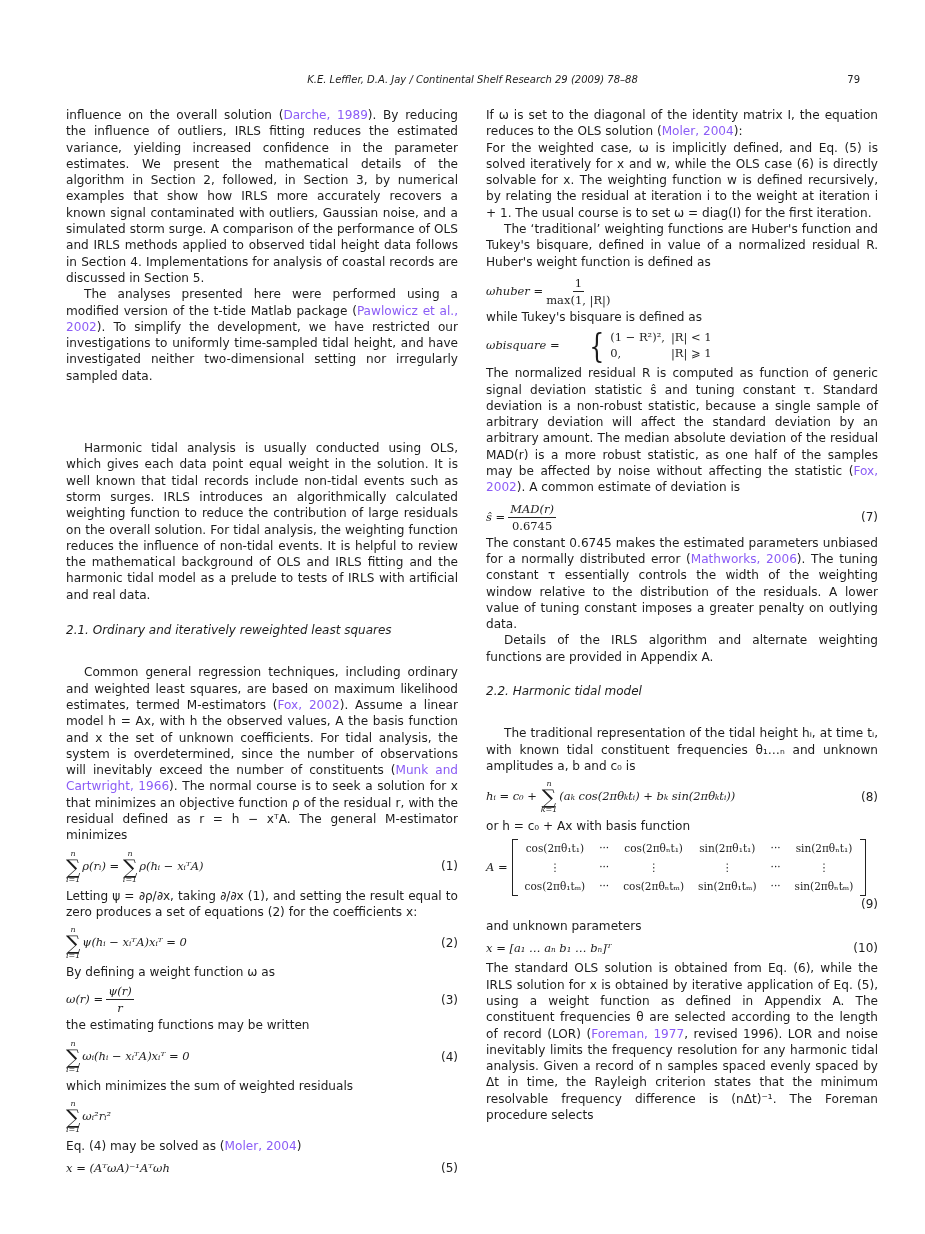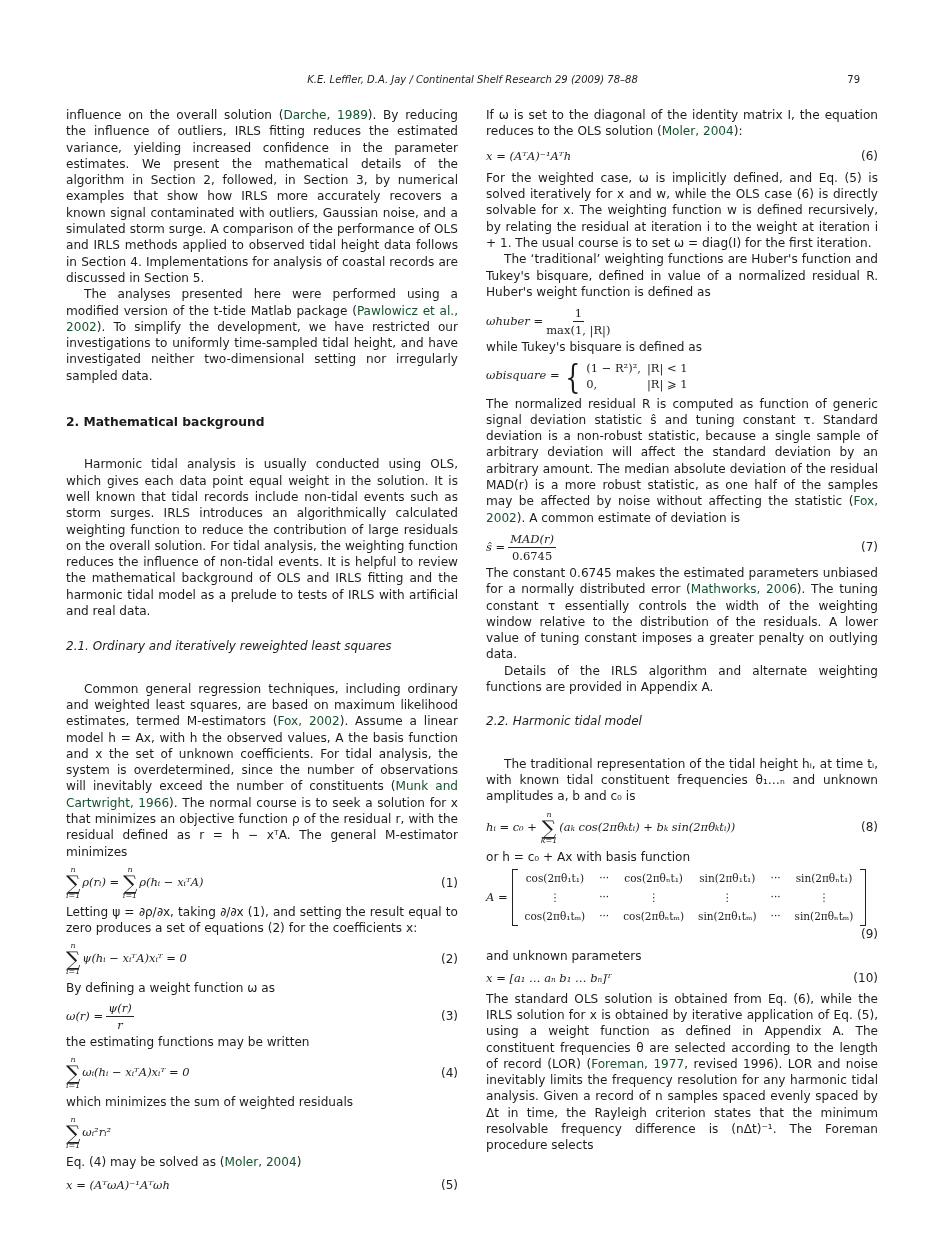--- a/index.html
+++ b/index.html
@@ -7,21 +7,21 @@
          font-family:"DejaVu Sans", sans-serif; color:#1c1c1c; }
   .hdr { position:absolute; top:74px; left:66px; width:810px; height:14px;
          font-size:10px; font-style:italic; }
   .hdr .jt { position:absolute; left:3px; right:0; text-align:center; }
   .hdr .pg { position:absolute; right:16px; font-style:normal; }
   .col { position:absolute; top:107px; width:392px; font-size:12.1px; line-height:16.3px; }
   .col.left { left:66px; }
   .col.right { left:486px; }
   p { margin:0; text-align:justify; }
   p.ind { text-indent:18px; }
-  a, .cite { color:#14532d; text-decoration:none; }
+  a, .cite { color:#8b5cf6; text-decoration:none; }
   i, .it { font-style:italic; }
   h2 { font-size:12.3px; font-weight:bold; margin:0; }
   h3 { font-size:12px; font-weight:normal; font-style:italic; margin:0; }
   .eq { position:relative; display:flex; align-items:center; justify-content:space-between;
         font-family:"DejaVu Serif", serif; font-size:11.5px; }
   .eq .num { font-family:"DejaVu Sans", sans-serif; font-size:12px; }
   .sum { display:inline-flex; flex-direction:column; align-items:center; line-height:1; vertical-align:middle; margin-right:2px; }
   .sum .lim { font-size:8px; font-style:italic; }
   .sum .sg { font-size:20px; line-height:18px; }
   .frac { display:inline-flex; flex-direction:column; align-items:center; vertical-align:middle; margin:0 3px; }
@@ -44,21 +44,20 @@
 <div class="hdr">
   <span class="jt">K.E. Leffler, D.A. Jay / Continental Shelf Research 29 (2009) 78–88</span>
   <span class="pg">79</span>
 </div>
 
 <div class="col left">
   <p><span>influence on the overall solution (</span><a>Darche, 1989</a><span>). By reducing the influence of outliers, IRLS fitting reduces the estimated variance, yielding increased confidence in the parameter estimates. We present the mathematical details of the algorithm in Section 2, followed, in Section 3, by numerical examples that show how IRLS more accurately recovers a known signal contaminated with outliers, Gaussian noise, and a simulated storm surge. A comparison of the performance of OLS and IRLS methods applied to observed tidal height data follows in Section 4. Implementations for analysis of coastal records are discussed in Section 5.</span></p>
   <p class="ind"><span>The analyses presented here were performed using a modified version of the t-tide Matlab package (</span><a>Pawlowicz et al., 2002</a><span>). To simplify the development, we have restricted our investigations to uniformly time-sampled tidal height, and have investigated neither two-dimensional setting nor irregularly sampled data.</span></p>
 
   <div style="height:30px"></div>
-  <h2>2.  Mathematical background</h2>
   <div style="height:26px"></div>
 
   <p class="ind">Harmonic tidal analysis is usually conducted using OLS, which gives each data point equal weight in the solution. It is well known that tidal records include non-tidal events such as storm surges. IRLS introduces an algorithmically calculated weighting function to reduce the contribution of large residuals on the overall solution. For tidal analysis, the weighting function reduces the influence of non-tidal events. It is helpful to review the mathematical background of OLS and IRLS fitting and the harmonic tidal model as a prelude to tests of IRLS with artificial and real data.</p>
   <div style="height:19px"></div>
   <h3>2.1.  Ordinary and iteratively reweighted least squares</h3>
   <div style="height:26px"></div>
 
   <p class="ind"><span>Common general regression techniques, including ordinary and weighted least squares, are based on maximum likelihood estimates, termed M-estimators (</span><a>Fox, 2002</a><span>). Assume a linear model h = Ax, with h the observed values, A the basis function and x the set of unknown coefficients. For tidal analysis, the system is overdetermined, since the number of observations will inevitably exceed the number of constituents (</span><a>Munk and Cartwright, 1966</a><span>). The normal course is to seek a solution for x that minimizes an objective function ρ of the residual r, with the residual defined as r = h − xᵀA. The general M-estimator minimizes</span></p>
 
   <div class="eq" style="margin:6px 0 4px">
@@ -122,39 +121,35 @@
 
   <div class="eq" style="margin:6px 0 0">
     <i>x = (AᵀωA)⁻¹Aᵀωh</i>
     <span class="num">(5)</span>
   </div>
 </div>
 
 <div class="col right">
   <p><span>If ω is set to the diagonal of the identity matrix I, the equation reduces to the OLS solution (</span><a>Moler, 2004</a><span>):</span></p>
 
-  <div class="eq" style="margin:8px 0 6px">
-    <i>x = (AᵀA)⁻¹Aᵀh</i>
-    <span class="num">(6)</span>
-  </div>
 
   <p>For the weighted case, ω is implicitly defined, and Eq. (5) is solved iteratively for x and w, while the OLS case (6) is directly solvable for x. The weighting function w is defined recursively, by relating the residual at iteration i to the weight at iteration i + 1. The usual course is to set ω = diag(I) for the first iteration.</p>
   <p class="ind">The ‘traditional’ weighting functions are Huber's function and Tukey's bisquare, defined in value of a normalized residual R. Huber's weight function is defined as</p>
 
   <div class="eq" style="margin:6px 0 2px">
     <span><i>ωhuber =</i><span class="frac">
           <span class="n">1</span>
           <span class="d">max(1, |R|)</span>
         </span></span>
   </div>
 
   <p>while Tukey's bisquare is defined as</p>
 
   <div class="eq" style="margin:4px 0 4px">
-    <span style="display:inline-flex;align-items:center;">
+    <span style="display:inline-flex;align-items:center;gap:24px;">
       <i>ωbisquare =</i>
       <span class="cases">
           <span class="brace">{</span>
         <table>
           <tbody>
               <tr>
                 <td>(1 − R²)²,</td>
                 <td>|R| &lt; 1</td>
               </tr>
           <tr>

